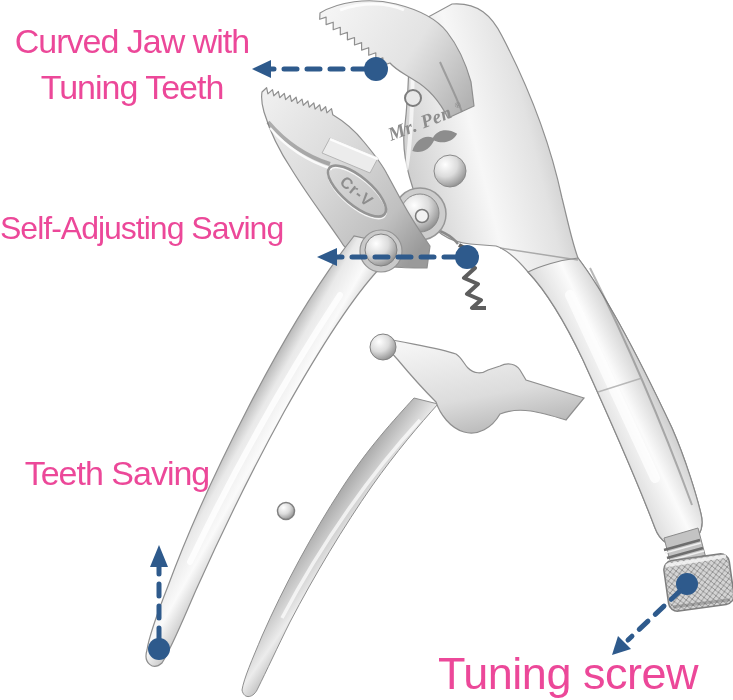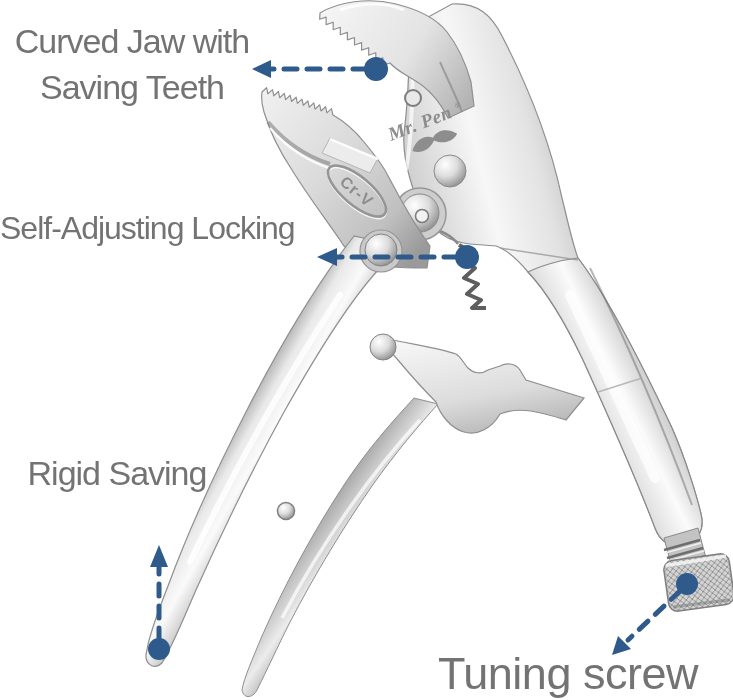--- a/index.html
+++ b/index.html
@@ -5,21 +5,21 @@
   html,body{margin:0;padding:0;background:#fff;}
   #stage{
     position:relative;
     width:733px;height:700px;
     background:#ffffff;
     overflow:hidden;
     font-family:"Liberation Sans",sans-serif;
   }
   .label{
     position:absolute;
-    color:#737373;
+    color:#ec4899;
     font-family:"Liberation Sans",sans-serif;
     font-weight:400;
   }
   .label .ln{display:block;}
   #label-curved-jaw{left:4px;top:18px;width:256px;text-align:center;font-size:34px;line-height:46px;letter-spacing:-1px;}
   #label-locking{left:0px;top:210px;font-size:32px;letter-spacing:-1px;white-space:nowrap;}
   #label-handle{left:2px;top:450px;width:230px;text-align:center;font-size:34px;line-height:46px;letter-spacing:-1px;}
   #label-tuning{left:438px;top:648px;font-size:45px;letter-spacing:-0.5px;white-space:nowrap;}
   svg{position:absolute;left:0;top:0;}
 </style>
@@ -204,28 +204,28 @@
       <g>
         <circle cx="687" cy="584" r="11" fill="#2e5a8c"></circle>
         <line x1="680" y1="591" x2="628" y2="640" stroke-width="5" stroke-dasharray="12 10" fill="none" stroke="#2e5a8c"></line>
         <polygon points="612,655 618,636 631,649" fill="#2e5a8c"></polygon>
       </g>
     </g>
   </svg>
 
   <div class="label" id="label-curved-jaw">
     <span class="ln">Curved Jaw with</span>
-    <span class="ln">Saving Teeth</span>
+    <span class="ln">Tuning Teeth</span>
   </div>
 
   <div class="label" id="label-locking">
-    <span class="ln">Self-Adjusting Locking</span>
+    <span class="ln">Self-Adjusting Saving</span>
   </div>
 
   <div class="label" id="label-handle">
-    <span class="ln">Rigid Saving</span>
+    <span class="ln">Teeth Saving</span>
   </div>
 
   <div class="label" id="label-tuning">
     <span class="ln">Tuning screw</span>
   </div>
 
 </div>
 
 </body></html>

